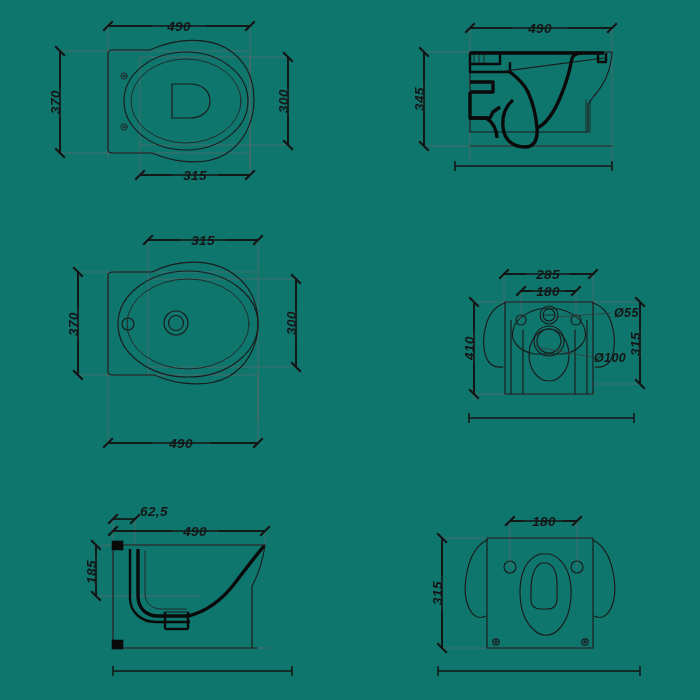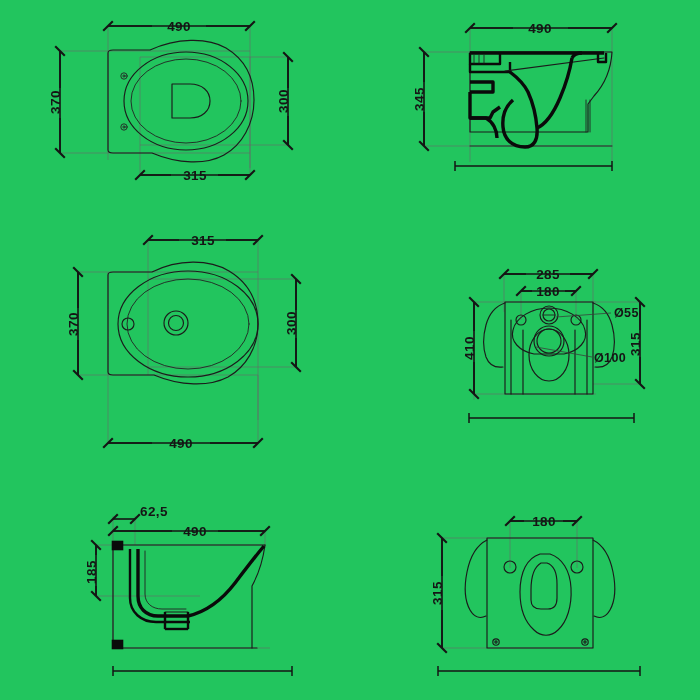--- a/index.html
+++ b/index.html
@@ -10,21 +10,22 @@
   body {
     width: 700px;
     height: 700px;
     font-family: "Liberation Sans", sans-serif;
     overflow: hidden;
   }
   #sheet {
     position: relative;
     width: 700px;
     height: 700px;
-    background: #22c55e;
+    background: #0f766e;
+    font-style: italic;
   }
   svg.drawing {
     position: absolute;
     left: 0;
     top: 0;
     width: 700px;
     height: 700px;
     display: block;
   }
   

